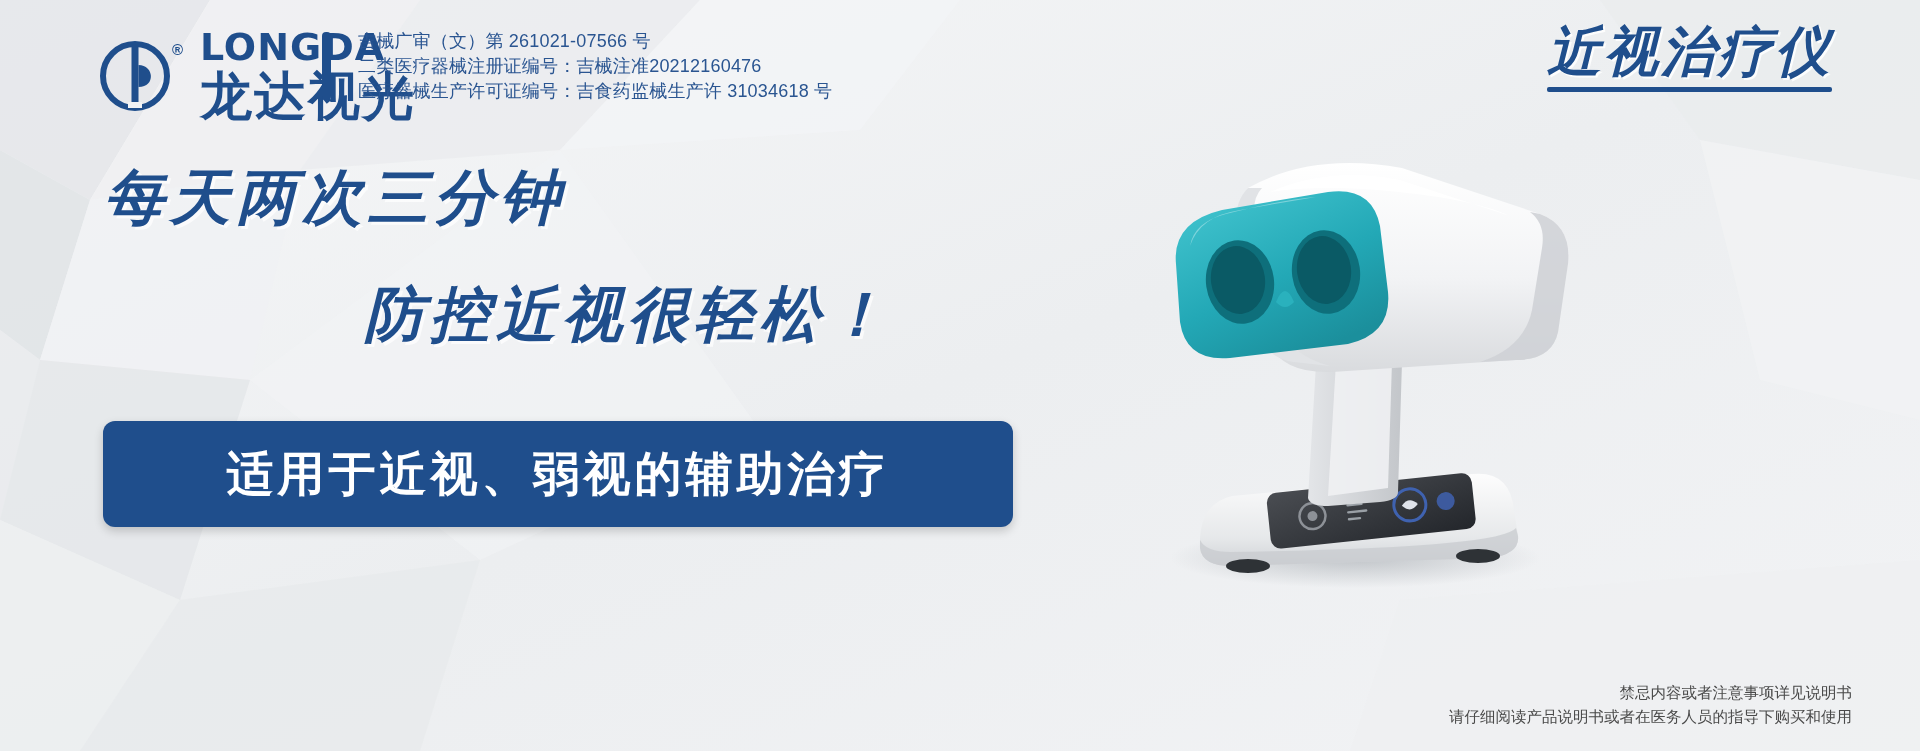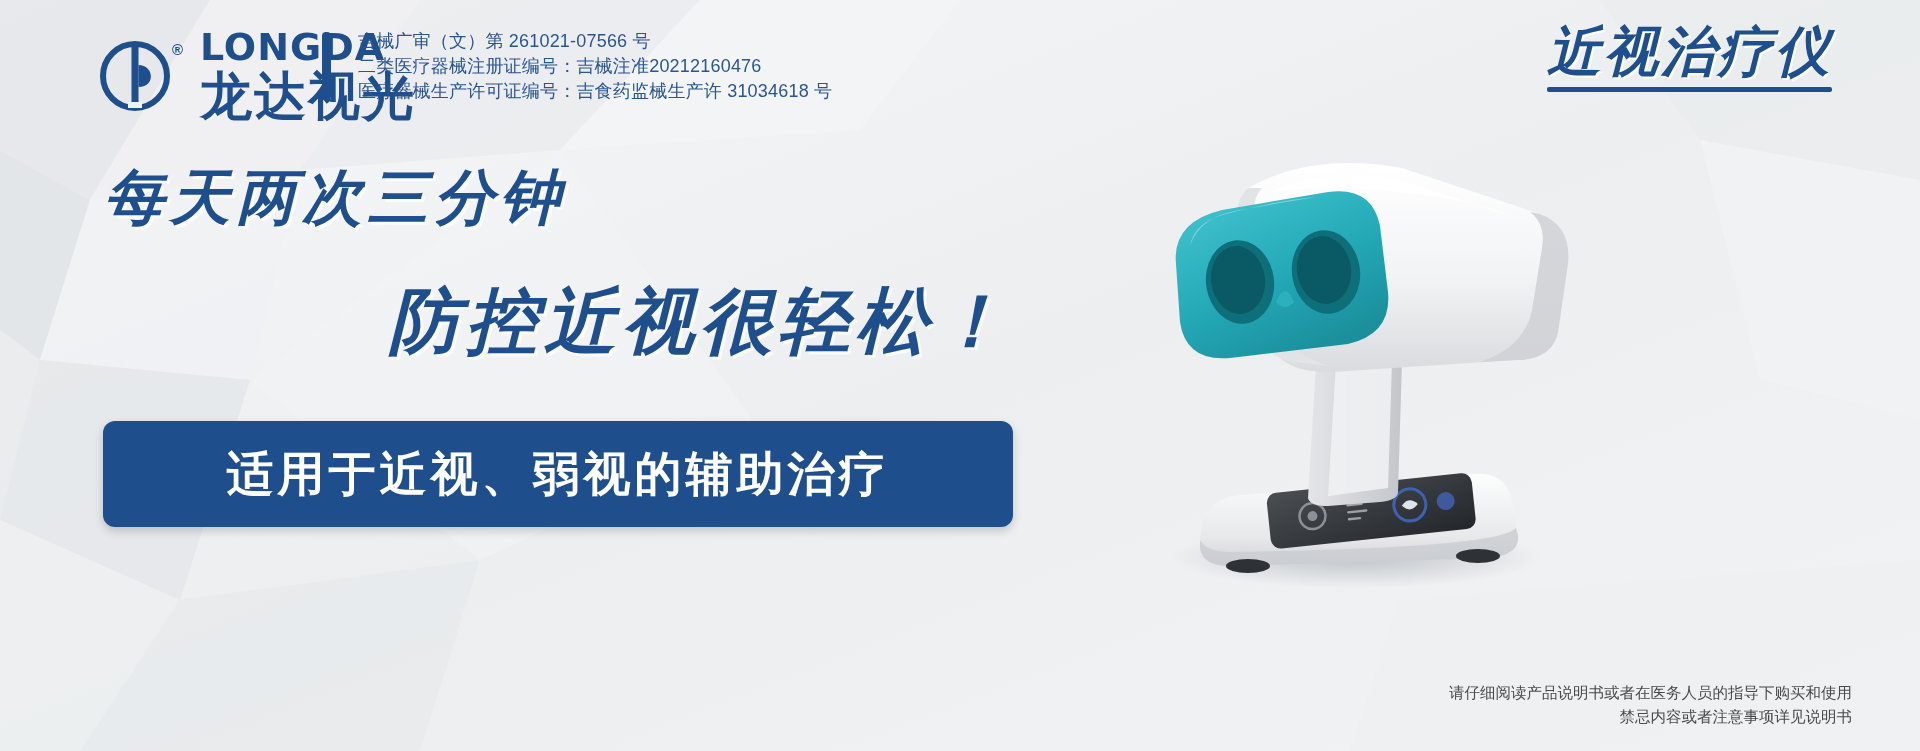--- a/index.html
+++ b/index.html
@@ -124,29 +124,29 @@
     font-style: italic;
     color: #1f4e8c;
     letter-spacing: 6px;
     line-height: 1;
     font-family: "Liberation Serif", "DejaVu Serif", serif;
     text-shadow: 3px 3px 0 rgba(255,255,255,0.7);
     white-space: nowrap;
   }
   .headline-2 {
     position: absolute;
-    left: 388px;
+    left: 364px;
     top: 285px;
-    font-size: 72px;
+    font-size: 60px;
     font-weight: 900;
     font-style: italic;
     color: #1f4e8c;
     letter-spacing: 6px;
     line-height: 1;
-    font-family: Liberation Sans, sans-serif;
+    font-family: Liberation Serif, serif;
     text-shadow: 3px 3px 0 rgba(255,255,255,0.7);
     white-space: nowrap;
   }
 
   
   .ribbon {
     position: absolute;
     left: 103px;
     top: 421px;
     width: 910px;
@@ -332,17 +332,17 @@
       <path d="M196 206 Q205 184 214 206 Q205 216 196 206 Z" fill="#2bb3bf" opacity="0.9"></path>
 
       <path d="M110 150 Q120 120 160 114 L236 101 Q200 104 146 118 Q114 126 110 150 Z" fill="#ffffff" opacity="0.35"></path>
 
       <ellipse cx="168" cy="470" rx="22" ry="7" fill="#2e3236"></ellipse>
       <ellipse cx="398" cy="460" rx="22" ry="7" fill="#2e3236"></ellipse>
     </svg>
   </div>
 
   <div class="disclaimer">
+    <div>禁忌内容或者注意事项详见说明书</div>
     <div>请仔细阅读产品说明书或者在医务人员的指导下购买和使用</div>
-    <div>禁忌内容或者注意事项详见说明书</div>
   </div>
 
 </div>
 
 </body></html>

